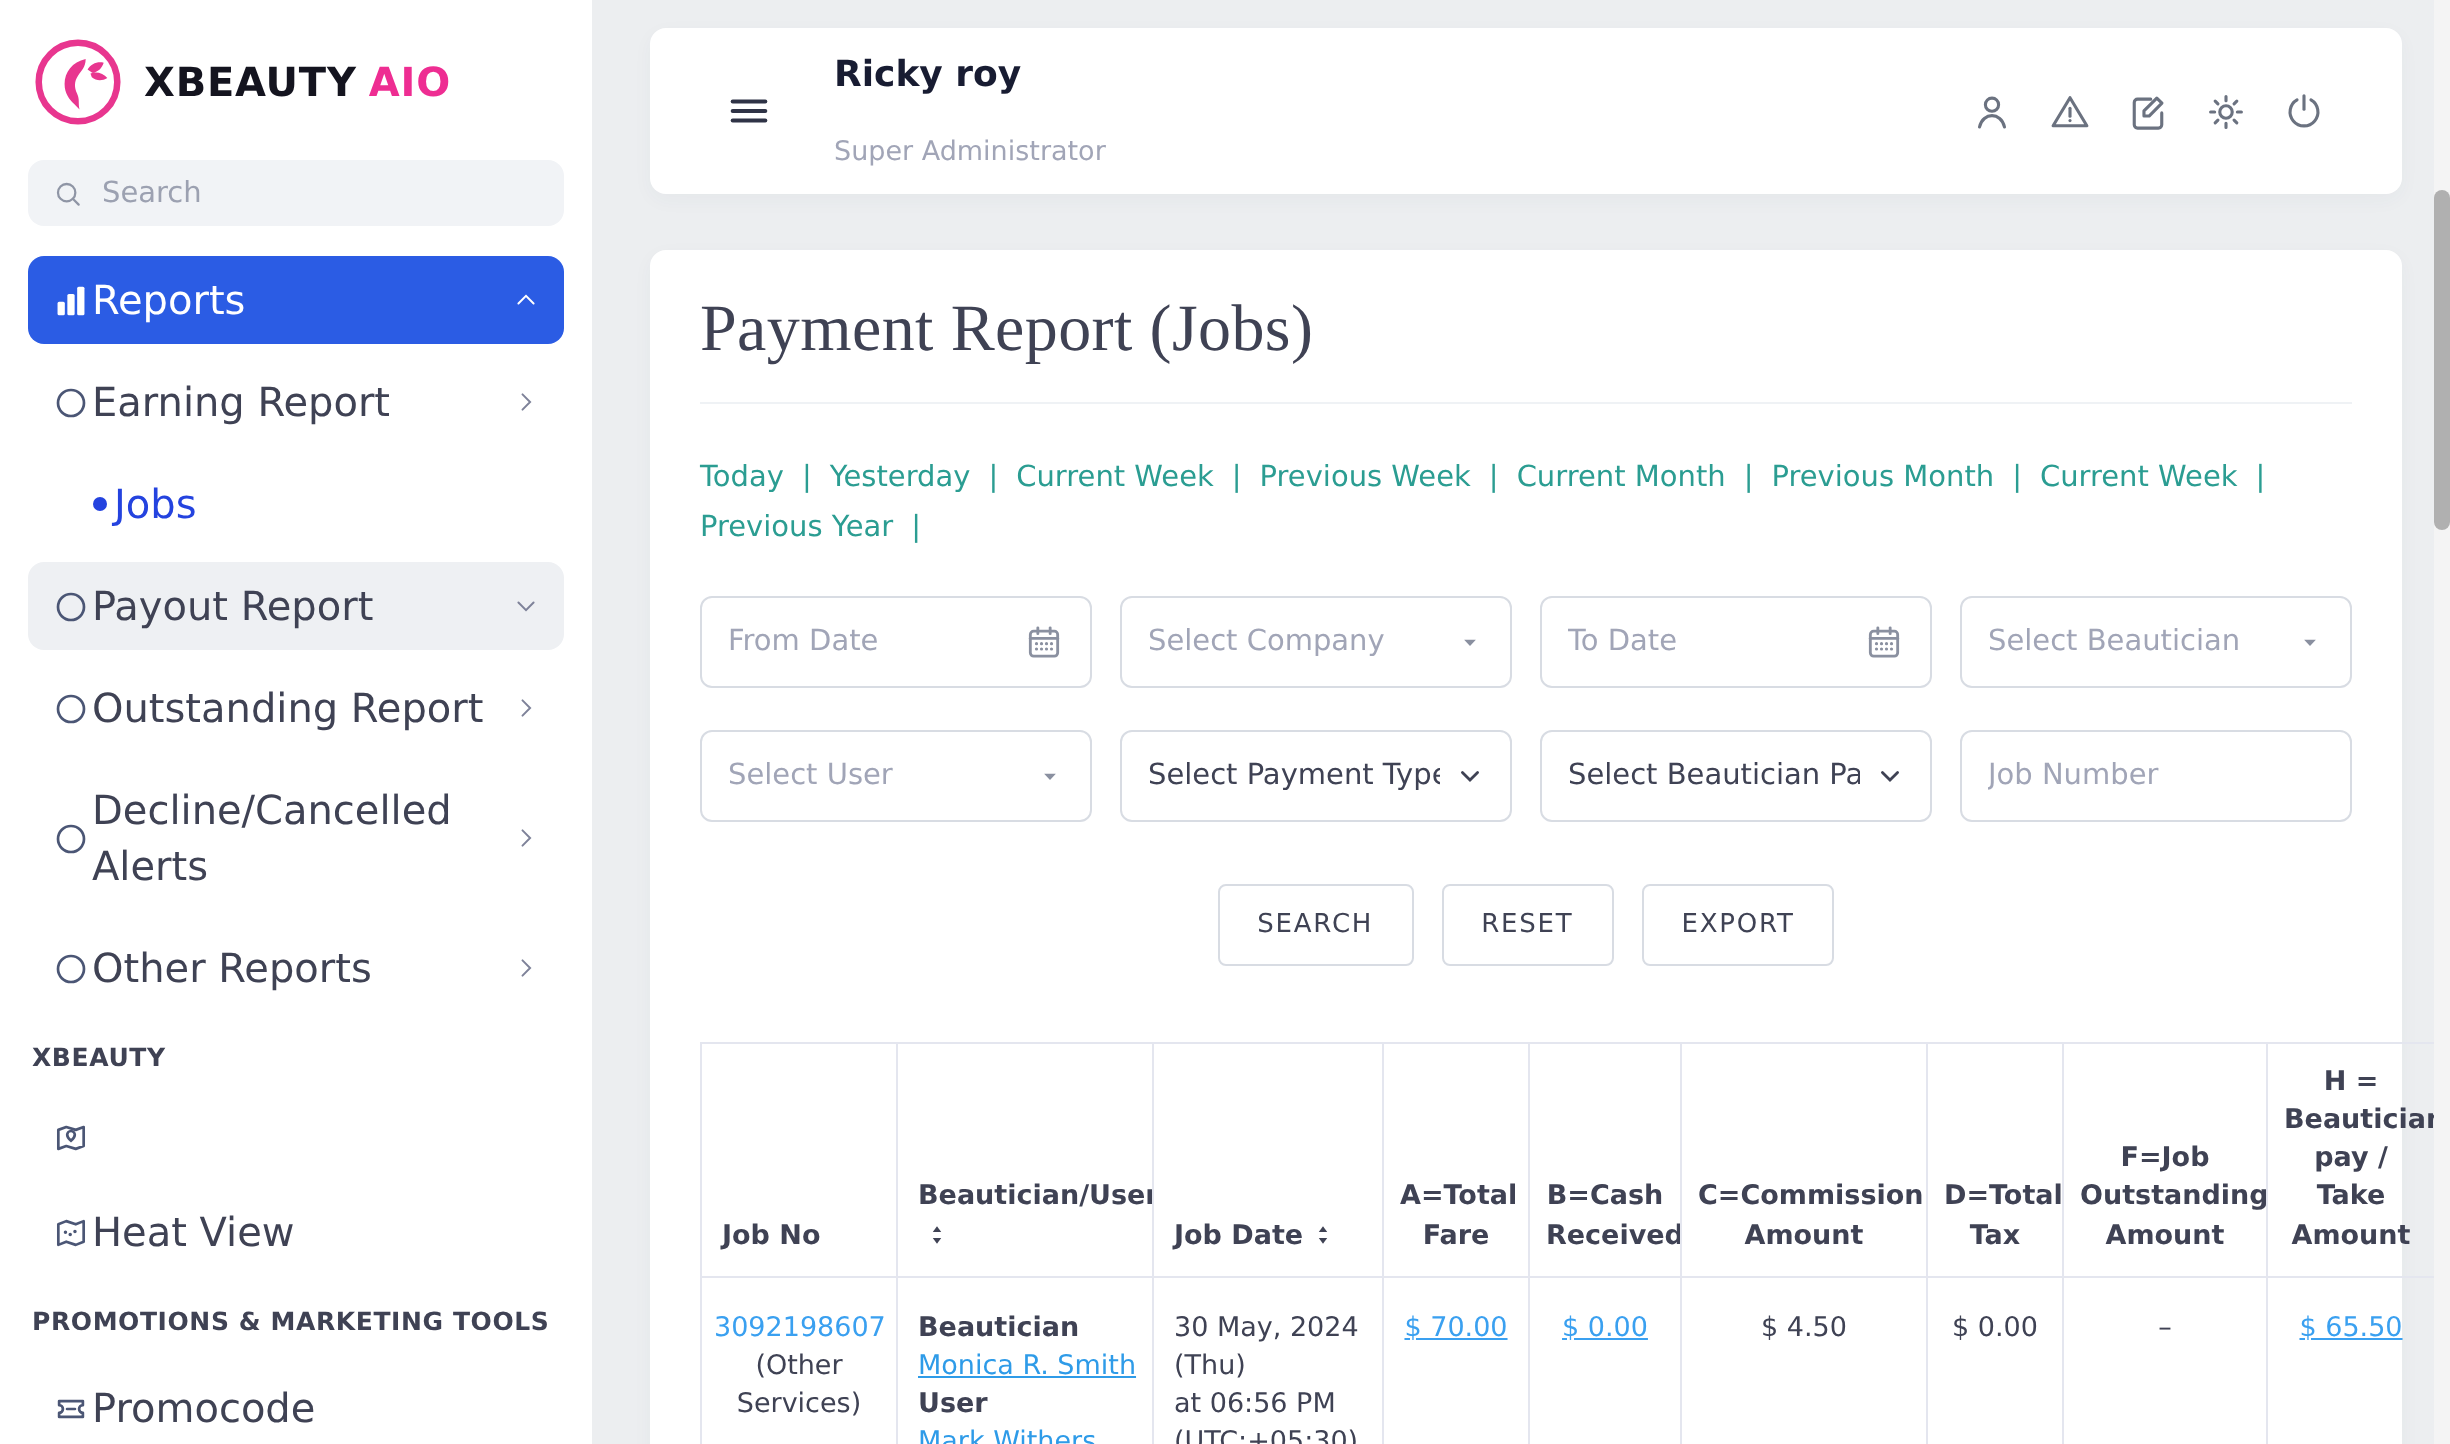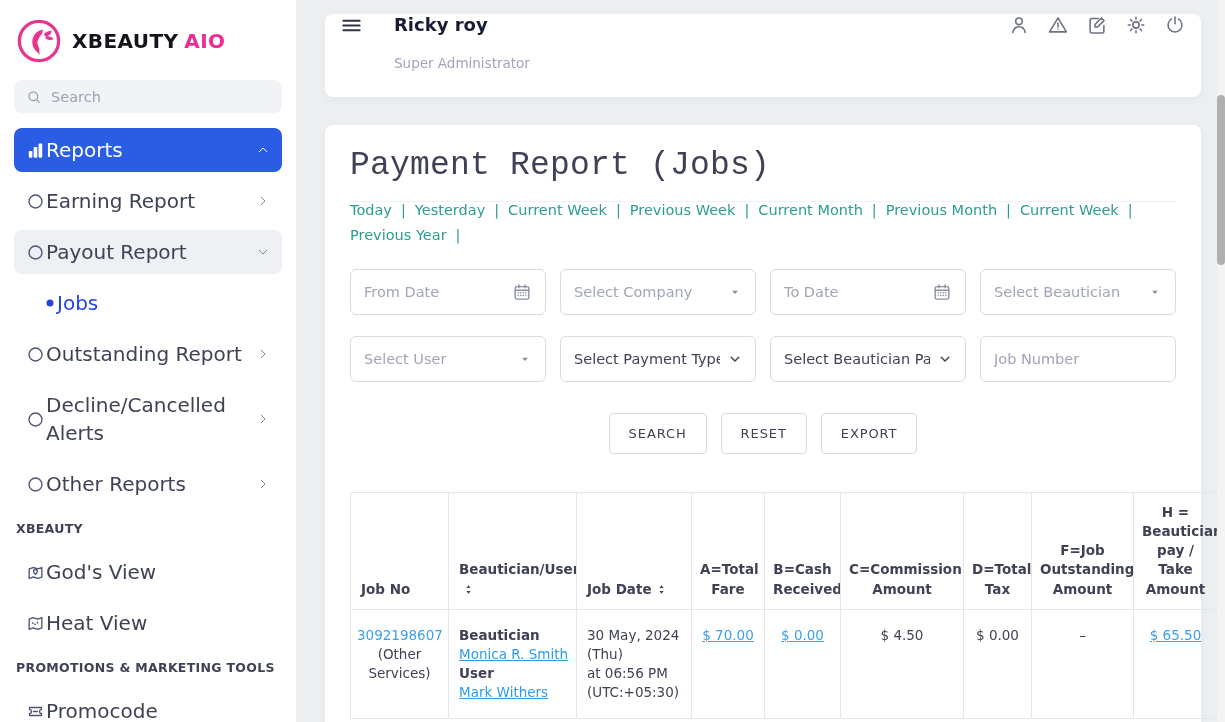--- a/index.html
+++ b/index.html
@@ -26,33 +26,33 @@
   .nav-item .chev{width:14px;height:14px;color:#7e8299;margin-left:auto}
   .nav-item.active{background:#2b5ce4;color:#fff}
   .nav-item.active .icon,.nav-item.active .chev{color:#fff}
   .nav-item.open{background:#eef0f3}
   .nav-item.selected{color:#2443df;padding-left:30px}
   .nav-item.selected .icon{width:12px;height:12px;color:#2443df}
   .section-title{font-size:12.5px;font-weight:bold;color:#3f4254;letter-spacing:.3px;margin:13px 2px 11px;line-height:1.6}
 
   
   .main{flex:1;padding:14px 24px 0 29px;min-width:0}
-  .topbar{background:#fff;border-radius:8px;height:83px;display:flex;align-items:flex-start;padding:0 15px;box-shadow:0 3px 10px rgba(56,71,109,.04)}
+  .topbar{background:#fff;border-radius:8px;height:83px;display:flex;align-items:center;padding:0 38px;box-shadow:0 3px 10px rgba(56,71,109,.04)}
   .menu{width:23px;height:23px;color:#2f3346;cursor:pointer}
   .menu svg{stroke-width:2.1}
   .user-block{margin-left:31px}
   .user-name{font-size:18px;font-weight:bold;color:#181c32}
   .user-role{font-size:13.5px;color:#a1a5b7;margin-top:20px}
   .top-icons{margin-left:auto;display:flex;gap:17px;color:#6b7280;align-items:center}
   .top-icons .icon{width:22px;height:22px;cursor:pointer}
 
   .content{background:#fff;border-radius:8px;margin-top:28px;padding:22px 25px 40px;min-height:660px;box-shadow:0 3px 10px rgba(56,71,109,.04)}
-  .page-title{font-size:33px;color:#3f4254;font-weight:500;letter-spacing:.2px;font-family:Liberation Mono, monospace}
+  .page-title{font-size:33px;color:#3f4254;font-weight:500;letter-spacing:.2px;font-family:Liberation Serif, serif}
   .divider{border-bottom:1px solid #eff2f5;margin-top:17px}
-  .quick-filters{display:flex;flex-wrap:wrap;align-items:center;gap:9px;font-size:14.5px}
+  .quick-filters{display:flex;flex-wrap:wrap;align-items:center;gap:9px;margin-top:29px;font-size:14.5px}
   .quick-filters a{color:#2b9d92;text-decoration:none}
   .quick-filters .sep{color:#2b9d92}
 
   .filters{display:grid;grid-template-columns:repeat(4,1fr);gap:21px 14px;margin-top:26px}
   .control{height:46px;border:1px solid #d8dce3;border-radius:6px;display:flex;align-items:center;padding:0 13px;font-size:14.5px;color:#a1a5b7;background:#fff;cursor:pointer;min-width:0}
   .control input{border:0;outline:0;flex:1;font:inherit;color:#5e6278;min-width:0;background:transparent}
   .control input::placeholder{color:#a1a5b7}
   .control .ph{flex:1;white-space:nowrap;overflow:hidden}
   .control .tail{margin-left:8px;color:#8a90a0}
   .control.dark,.control.dark .ph{color:#3f4254}
@@ -126,41 +126,41 @@
             <circle cx="12" cy="12" r="8.2"></circle>
           </svg>
         </span>
         <span class="nav-label">Earning Report</span>
         <span class="icon chev">
           <svg viewBox="0 0 24 24">
             <polyline points="9 5.5 15.5 12 9 18.5" fill="none"></polyline>
           </svg>
         </span>
       </div>
-      <div class="nav-item open">
-        <span class="icon ">
-          <svg viewBox="0 0 24 24">
-            <circle cx="12" cy="12" r="8.2"></circle>
-          </svg>
-        </span>
-        <span class="nav-label">Payout Report</span>
-        <span class="icon chev">
-          <svg viewBox="0 0 24 24">
-            <polyline points="5.5 9 12 15.5 18.5 9" fill="none"></polyline>
-          </svg>
-        </span>
-      </div>
       <div class="nav-item selected">
         <span class="icon ">
           <svg viewBox="0 0 24 24" class="fill">
             <circle cx="12" cy="12" r="7"></circle>
           </svg>
         </span>
         <span class="nav-label">Jobs</span>
       </div>
+      <div class="nav-item open">
+        <span class="icon ">
+          <svg viewBox="0 0 24 24">
+            <circle cx="12" cy="12" r="8.2"></circle>
+          </svg>
+        </span>
+        <span class="nav-label">Payout Report</span>
+        <span class="icon chev">
+          <svg viewBox="0 0 24 24">
+            <polyline points="5.5 9 12 15.5 18.5 9" fill="none"></polyline>
+          </svg>
+        </span>
+      </div>
       <div class="nav-item">
         <span class="icon ">
           <svg viewBox="0 0 24 24">
             <circle cx="12" cy="12" r="8.2"></circle>
           </svg>
         </span>
         <span class="nav-label">Outstanding Report</span>
         <span class="icon chev">
           <svg viewBox="0 0 24 24">
             <polyline points="9 5.5 15.5 12 9 18.5" fill="none"></polyline>
@@ -194,21 +194,20 @@
         </span>
       </div>
       <div class="section-title">XBEAUTY</div>
       <div class="nav-item">
         <span class="icon ">
           <svg viewBox="0 0 24 24">
             <path d="M4 7.5v12l5-1.8 6 1.8 5-1.8v-12l-5 1.8-6-1.8z" stroke-linejoin="round"></path>
             <path d="M12 8.2a2.4 2.4 0 0 1 2.4 2.4c0 1.8-2.4 3.8-2.4 3.8s-2.4-2-2.4-3.8A2.4 2.4 0 0 1 12 8.2z"></path>
           </svg>
         </span>
-        <span class="nav-label">God's View</span>
       </div>
       <div class="nav-item">
         <span class="icon ">
           <svg viewBox="0 0 24 24">
             <path d="M4 6.5l5-2 6 2 5-2v13l-5 2-6-2-5 2z" stroke-linejoin="round"></path>
             <path d="M8.5 11.5h.01M11.5 13h.01M14.5 11h.01" stroke-width="2.2"></path>
           </svg>
         </span>
         <span class="nav-label">Heat View</span>
       </div>

